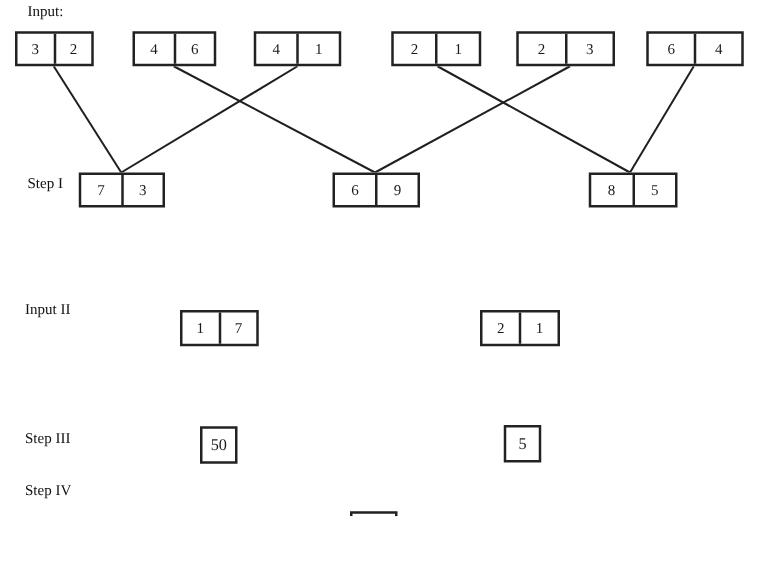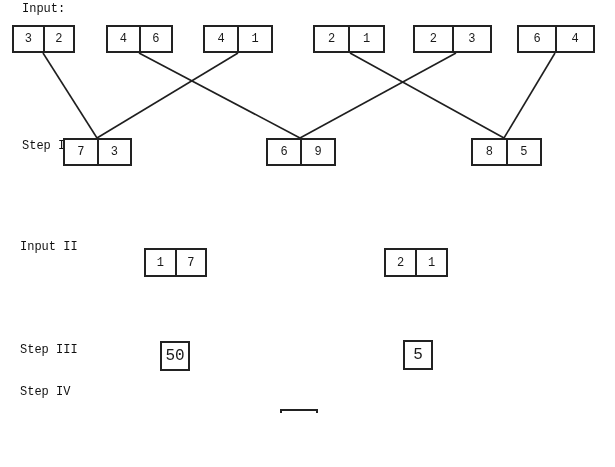--- a/index.html
+++ b/index.html
@@ -1,34 +1,34 @@
 <!DOCTYPE html>
 <html><head>
 <meta charset="utf-8">
 <style>
   html,body{margin:0;padding:0;background:#ffffff;}
   .canvas{
     position:relative;width:615px;height:413px;background:#ffffff;overflow:hidden;
-    font-family:Liberation Mono, monospace;color:#1a1a1a;
+    font-family:Liberation Serif, serif;color:#1a1a1a;
   }
   svg.lines{position:absolute;left:0;top:0;width:615px;height:467px;pointer-events:none;}
   svg.lines line{stroke:#1f1f1f;stroke-width:1.6;}
   .lbl{
     position:absolute;font-size:12px;line-height:13px;color:#111;white-space:nowrap;
   }
   .box{
     position:absolute;display:flex;box-sizing:border-box;
     border:2px solid #222;background:#ffffff;
   }
   .cell{
     flex:1;display:flex;align-items:center;justify-content:center;
     font-size:12px;color:#1a1a1a;
   }
   .cell + .cell{border-left:2px solid #222;}
-  .single{align-items:center;justify-content:center;font-size:16px;color:#1a1a1a;}
+  .single{align-items:center;justify-content:center;font-size:13px;color:#1a1a1a;}
 </style>
 </head>
 <body>
 
 <div class="canvas">
 
   <svg class="lines" viewBox="0 0 615 467">
     <line x1="43" y1="53" x2="97" y2="138"></line>
     <line x1="238" y1="53" x2="97" y2="138"></line>
     <line x1="139" y1="53" x2="300" y2="138"></line>

